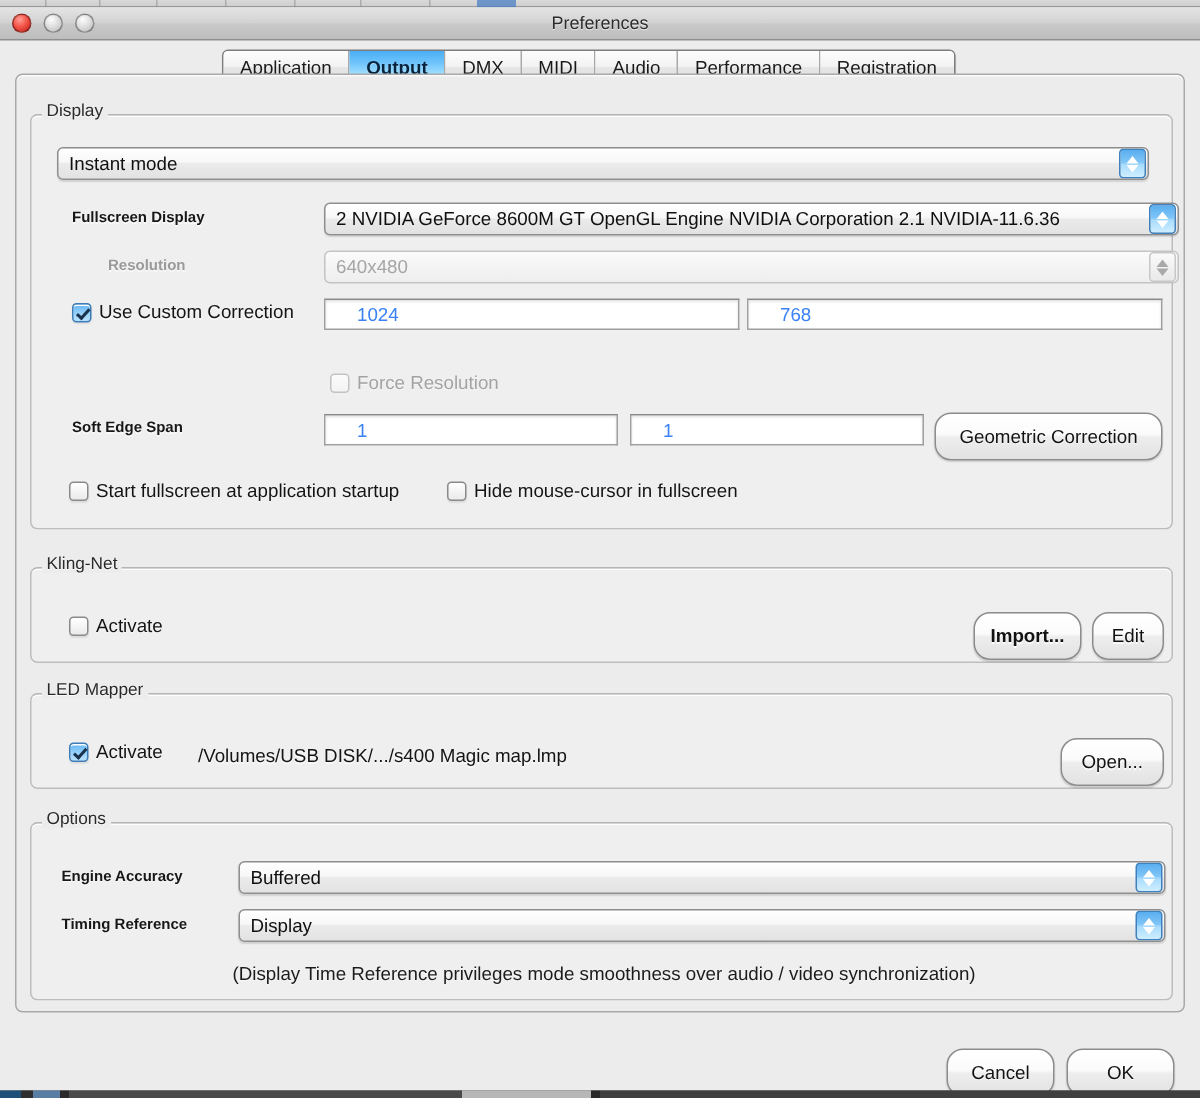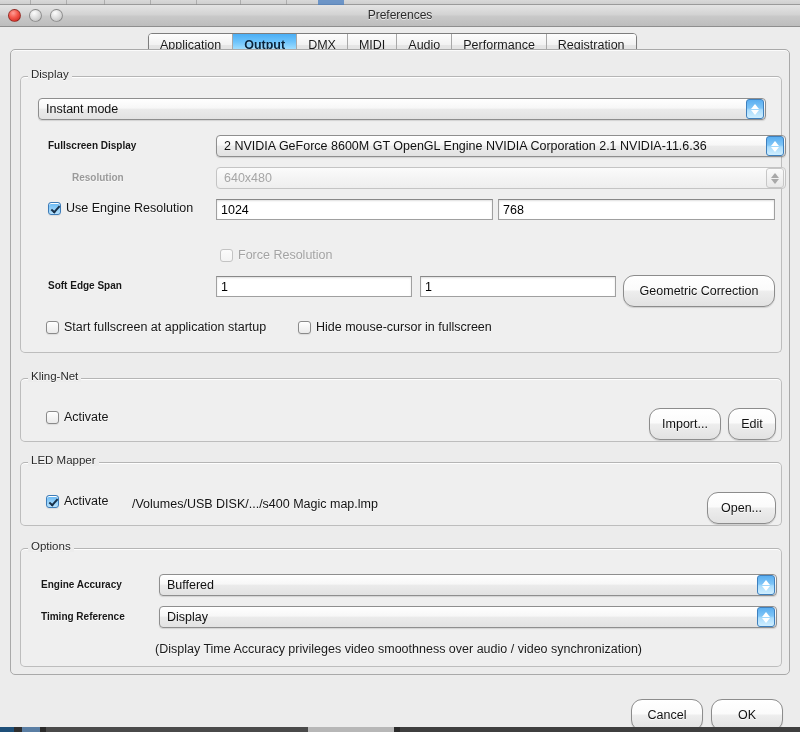--- a/index.html
+++ b/index.html
@@ -194,23 +194,23 @@
 
   
   .field {
     position: absolute;
     height: 21px;
     background: #fff;
     border: 1px solid #a0a0a0;
     border-top-color: #888;
     box-shadow: inset 0 1px 2px rgba(0,0,0,.13);
     display: flex; align-items: center;
-    padding-left: 4px;
-    font-size: 12.5px;
-    color: #000000;
+    padding-left: 21px;
+    font-size: 12.5px;
+    color: #3b82f6;
     overflow: hidden;
     white-space: nowrap;
   }
 
   
   .cb { position: absolute; display: flex; align-items: center; cursor: default; }
   .box {
     width: 13px; height: 13px;
     border-radius: 3px;
     border: 1px solid #8a8a8a;
@@ -353,21 +353,21 @@
           <div class="popup disabled" style="left:196px; top:91px; width:570px;">
             <span class="ptext">640x480</span>
             <span class="pstep">
               <span class="arrow-up"></span>
                 <span class="arrow-dn"></span>
             </span>
           </div>
 
           <div class="cb" style="left:28px; top:125px;">
             <span class="box checked"></span>
-            <span class="ctext">Use Engine Resolution</span>
+            <span class="ctext">Use Custom Correction</span>
           </div>
           <div class="field" style="left:196px; top:123px; width:277px;">1024</div>
           <div class="field" style="left:478px; top:123px; width:277px;">768</div>
 
           <div class="cb" style="left:200px; top:172px;">
             <span class="box dim"></span>
             <span class="ctext dim">Force Resolution</span>
           </div>
 
           <div class="lbl" style="left:28px; top:204px;">Soft Edge Span</div>
@@ -388,21 +388,21 @@
       </div>
 
       <div class="group" style="left:9px; top:320px; width:762px; height:72px;">
         <div class="glabel">Kling-Net</div>
         <div class="gbox"></div>
         <div class="gcontent">
           <div class="cb" style="left:26px; top:32px;">
             <span class="box"></span>
             <span class="ctext">Activate</span>
           </div>
-          <div class="btn" style="left:629px; top:30px; width:72px;">Import...</div>
+          <div class="btn" style="left:629px; top:30px; width:72px;font-weight:bold;">Import...</div>
           <div class="btn" style="left:708px; top:30px; width:48px;">Edit</div>
         </div>
       </div>
 
       <div class="group" style="left:9px; top:404px; width:762px; height:72px;">
         <div class="glabel">LED Mapper</div>
         <div class="gbox"></div>
         <div class="gcontent">
           <div class="cb" style="left:26px; top:32px;">
             <span class="box checked"></span>
@@ -429,21 +429,21 @@
 
           <div class="lbl" style="left:21px; top:63px;">Timing Reference</div>
           <div class="popup" style="left:139px; top:58px; width:618px;">
             <span class="ptext">Display</span>
             <span class="pstep">
               <span class="arrow-up"></span>
                 <span class="arrow-dn"></span>
             </span>
           </div>
 
-          <div class="hint" style="left:135px; top:94px;">(Display Time Accuracy privileges video smoothness over audio / video synchronization)</div>
+          <div class="hint" style="left:135px; top:94px;">(Display Time Reference privileges mode smoothness over audio / video synchronization)</div>
 
         </div>
       </div>
 
     </div>
 
     <div class="btn" style="left:631px; top:694px; width:72px;">Cancel</div>
     <div class="btn" style="left:711px; top:694px; width:72px;">OK</div>
 
   </div>

